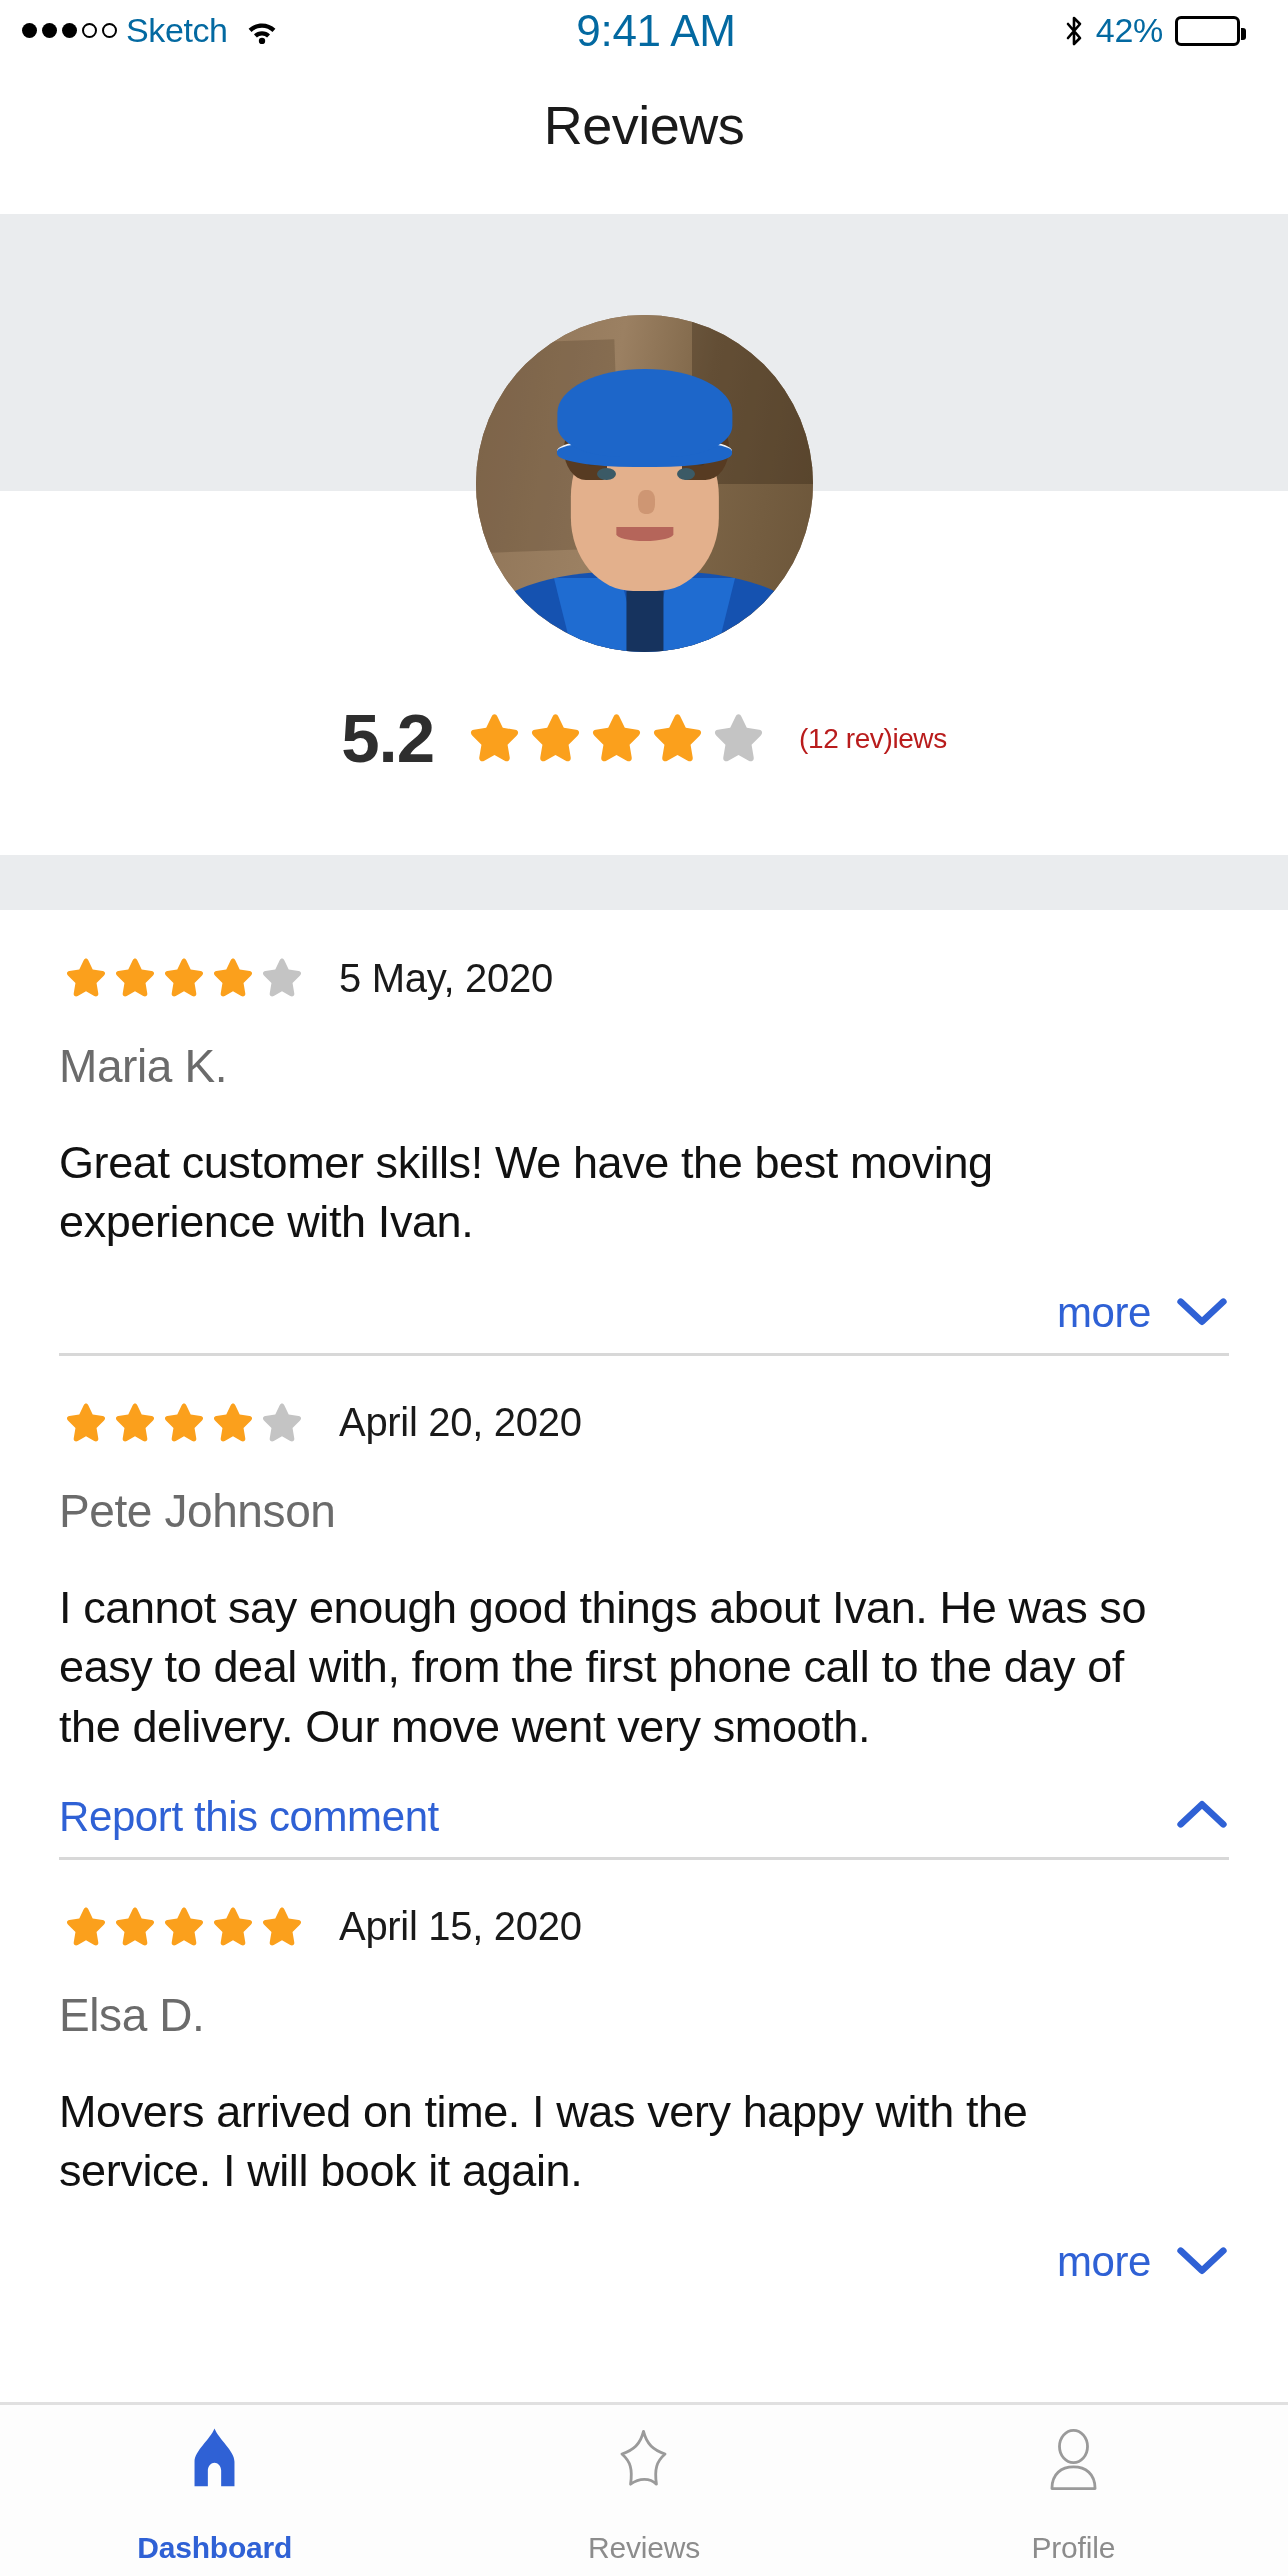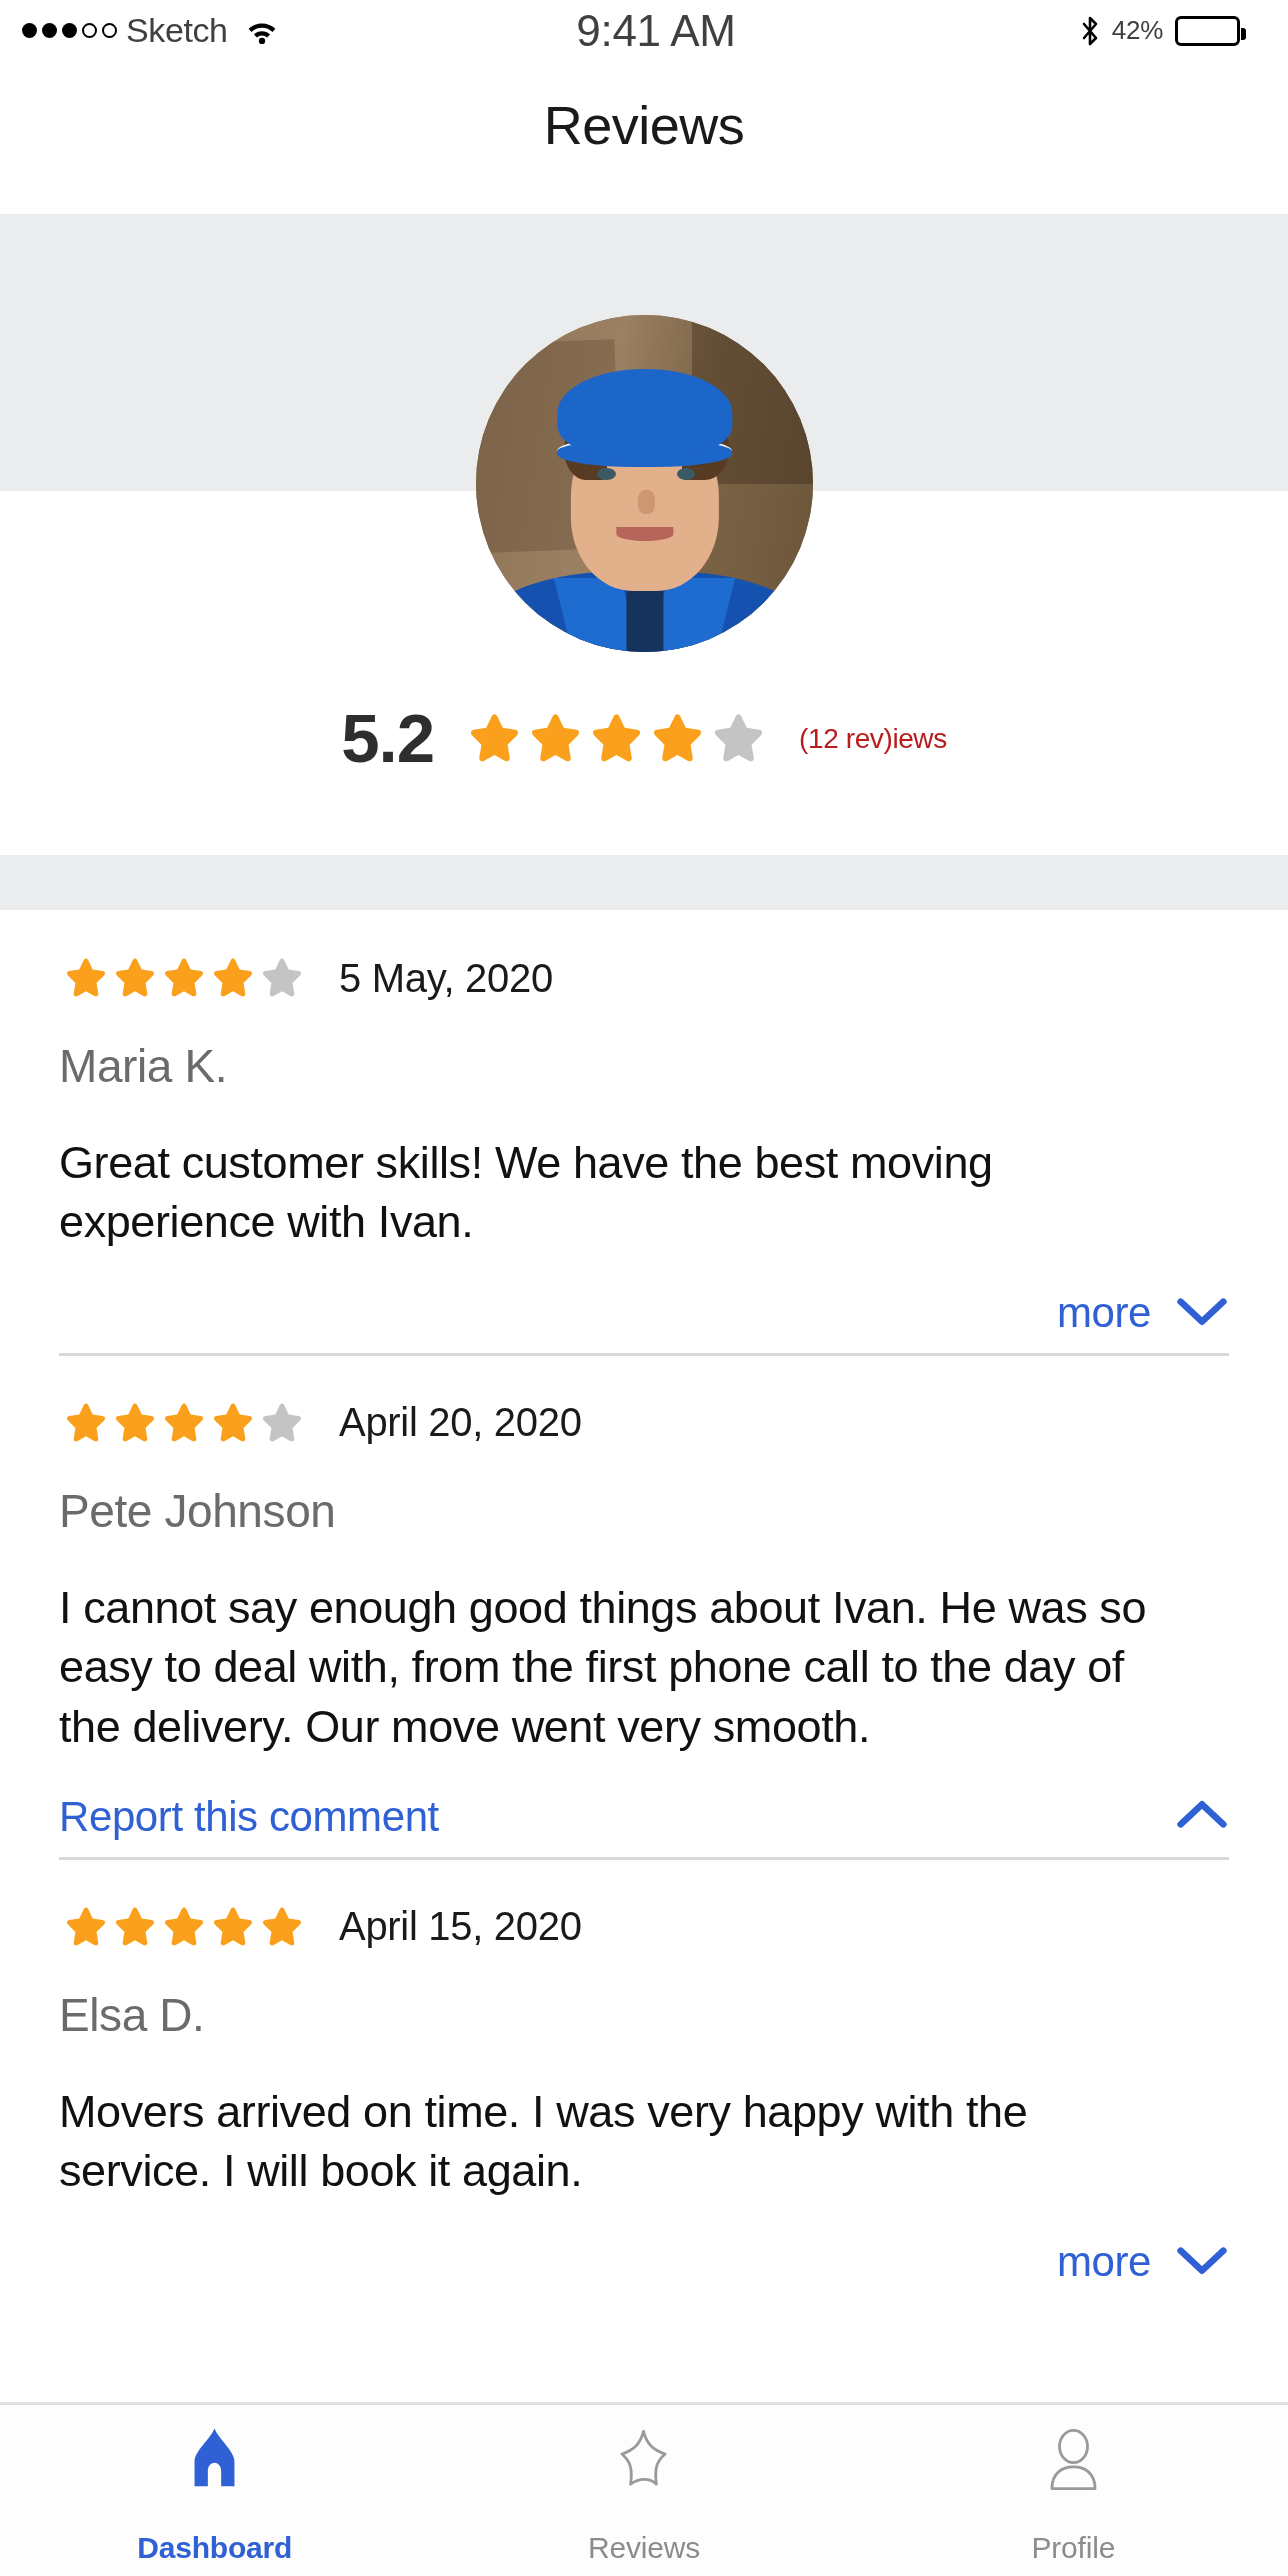--- a/index.html
+++ b/index.html
@@ -8,35 +8,35 @@
     background:#ffffff;
     font-family:"Liberation Sans", sans-serif;
     -webkit-font-smoothing:antialiased;
     overflow:hidden;
   }
   .phone { position:relative; width:1288px; height:2576px; background:#fff; }
 
   
   .statusbar {
     position:absolute; top:0; left:0; width:1260px; height:61px;
-    display:flex; align-items:center; color:#404040;
+    display:flex; align-items:center; color:#0369a1;
   }
   .sb-left { position:absolute; left:22px; display:flex; align-items:center; gap:9px; }
   .dots { display:flex; align-items:center; gap:5px; }
   .dot { width:15px; height:15px; border-radius:50%; background:#000; }
   .dot.hollow { background:transparent; border:2px solid #000; }
   .carrier { font-size:34px; letter-spacing:-0.4px; font-family:"Liberation Sans", sans-serif; }
   .wifi { width:34px; height:26px; position:relative; margin-left:8px; }
   .sb-center {
     position:absolute; left:12px; width:1288px; text-align:center;
     font-size:44px; letter-spacing:-0.3px;
   }
   .sb-right { position:absolute; right:20px; display:flex; align-items:center; gap:12px; }
   .bt { width:20px; height:30px; }
-  .batt-pct { font-size:26px; letter-spacing:-0.3px; }
+  .batt-pct { font-size:34px; letter-spacing:-0.3px; }
   .batt {
     width:65px; height:30px; border:3px solid #000; border-radius:6px;
     position:relative; padding:3px;
   }
   .batt-fill { height:100%; background:#000; border-radius:1px; }
   .batt::after {
     content:''; position:absolute; right:-9px; top:9px;
     width:5px; height:12px; background:#000; border-radius:0 3px 3px 0;
   }
 

